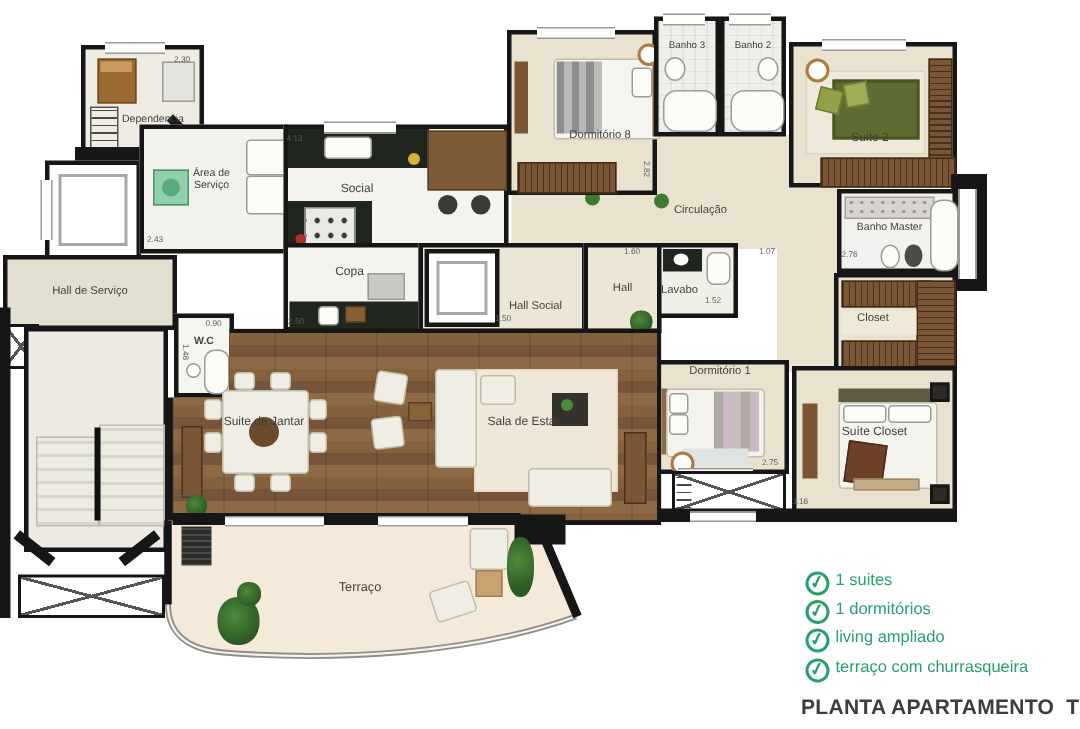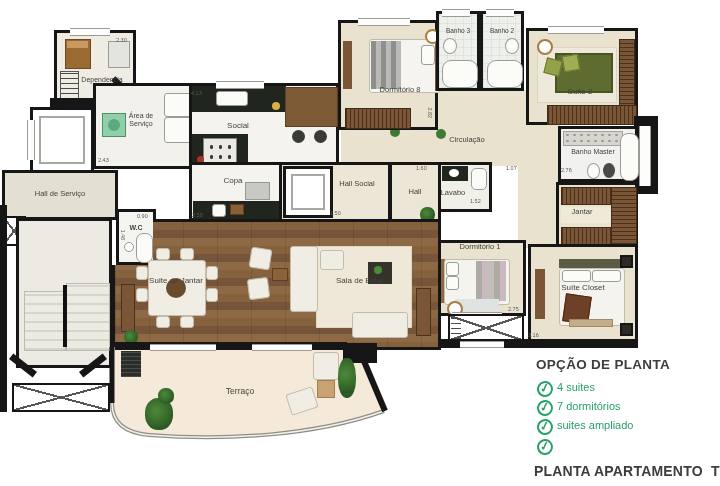--- a/index.html
+++ b/index.html
@@ -251,60 +251,60 @@
   <div class="sofa" style="left:288px;top:390px;width:26px;height:20px;transform:rotate(-18deg);"></div>
   <div class="plant" style="left:338px;top:358px;width:18px;height:40px;"></div>
   <div class="plant" style="left:145px;top:398px;width:28px;height:32px;"></div>
   <div class="plant" style="left:158px;top:388px;width:16px;height:16px;"></div>
 
   <div class="rl" style="left:66px;top:76px;width:72px;font-size:7px;">Dependencia</div>
   <div class="rl" style="left:124px;top:112px;width:34px;font-size:7px;">Área de Serviço</div>
   <div class="rl" style="left:206px;top:122px;width:64px;font-size:8px;">Social</div>
   <div class="rl" style="left:209px;top:177px;width:48px;font-size:8px;">Copa</div>
   <div class="rl" style="left:119px;top:224px;width:34px;font-size:7px;font-weight:bold;">W.C</div>
-  <div class="rl" style="left:338px;top:180px;width:38px;">Hall Social</div>
+  <div class="rl" style="left:338px;top:200px;width:38px;">Hall Social</div>
   <div class="rl" style="left:395px;top:188px;width:40px;">Hall</div>
   <div class="rl" style="left:428px;top:189px;width:50px;">Lavabo</div>
   <div class="rl" style="left:430px;top:136px;width:74px;">Circulação</div>
   <div class="rl" style="left:437px;top:27px;width:42px;font-size:6.5px;">Banho 3</div>
   <div class="rl" style="left:481px;top:27px;width:42px;font-size:6.5px;">Banho 2</div>
   <div class="rl" style="left:368px;top:86px;width:64px;">Dormitório 8</div>
   <div class="rl" style="left:548px;top:88px;width:64px;font-size:8px;">Suite 2</div>
   <div class="rl" style="left:562px;top:148px;width:62px;font-size:7px;">Banho Master</div>
-  <div class="rl" style="left:560px;top:208px;width:44px;">Jantar</div>
+  <div class="rl" style="left:560px;top:208px;width:44px;">Closet</div>
   <div class="rl" style="left:446px;top:243px;width:68px;">Dormitório 1</div>
   <div class="rl" style="left:550px;top:284px;width:66px;font-size:8px;">Suíte Closet</div>
   <div class="rl" style="left:139px;top:277px;width:74px;font-size:8px;">Suite de Jantar</div>
-  <div class="rl" style="left:314px;top:277px;width:70px;font-size:8px;text-align:right;">Sala de Estar</div>
+  <div class="rl" style="left:314px;top:277px;width:70px;font-size:8px;">Sala de Estar</div>
   <div class="rl" style="left:210px;top:387px;width:60px;font-size:8.5px;">Terraço</div>
 
   <div class="dim" style="left:116px;top:38px;">2.30</div>
   <div class="dim" style="left:191px;top:91px;">4.13</div>
   <div class="dim" style="left:98px;top:158px;">2.43</div>
   <div class="dim" style="left:192px;top:213px;">2.50</div>
   <div class="dim" style="left:137px;top:214px;">0.90</div>
   <div class="dim" style="left:117px;top:232px;transform:rotate(90deg);">1.48</div>
   <div class="dim" style="left:330px;top:211px;">1.50</div>
   <div class="dim" style="left:416px;top:166px;">1.60</div>
   <div class="dim" style="left:506px;top:166px;">1.07</div>
   <div class="dim" style="left:470px;top:199px;">1.52</div>
   <div class="dim" style="left:424px;top:110px;transform:rotate(90deg);">2.82</div>
   <div class="dim" style="left:561px;top:168px;">2.76</div>
   <div class="dim" style="left:508px;top:307px;">2.75</div>
   <div class="dim" style="left:528px;top:333px;">3.16</div>
   <div class="dim" style="left:119px;top:329px;">5.04</div>
 
-  <div class="opt-title" style="left:536px;top:357px;">OPÇÃO DE PLANTA</div>
 
   <div class="ck" style="left:537px;top:381px;">✓</div>
-  <div class="feat-text" style="left:557px;top:381px;">4 suites</div>
+  <div class="feat-text" style="left:557px;top:381px;">1 suites</div>
 
   <div class="ck" style="left:537px;top:400px;">✓</div>
-  <div class="feat-text" style="left:557px;top:400px;">7 dormitórios</div>
+  <div class="feat-text" style="left:557px;top:400px;">1 dormitórios</div>
 
   <div class="ck" style="left:537px;top:419px;">✓</div>
-  <div class="feat-text" style="left:557px;top:419px;">suites ampliado</div>
+  <div class="feat-text" style="left:557px;top:419px;">living ampliado</div>
 
   <div class="ck" style="left:537px;top:439px;">✓</div>
+  <div class="feat-text" style="left:557px;top:439px;">terraço com churrasqueira</div>
 
   <div class="opt-footer" style="left:534px;top:463px;">PLANTA APARTAMENTO  TIPO C</div>
 
 </div>
 
 </body></html>

